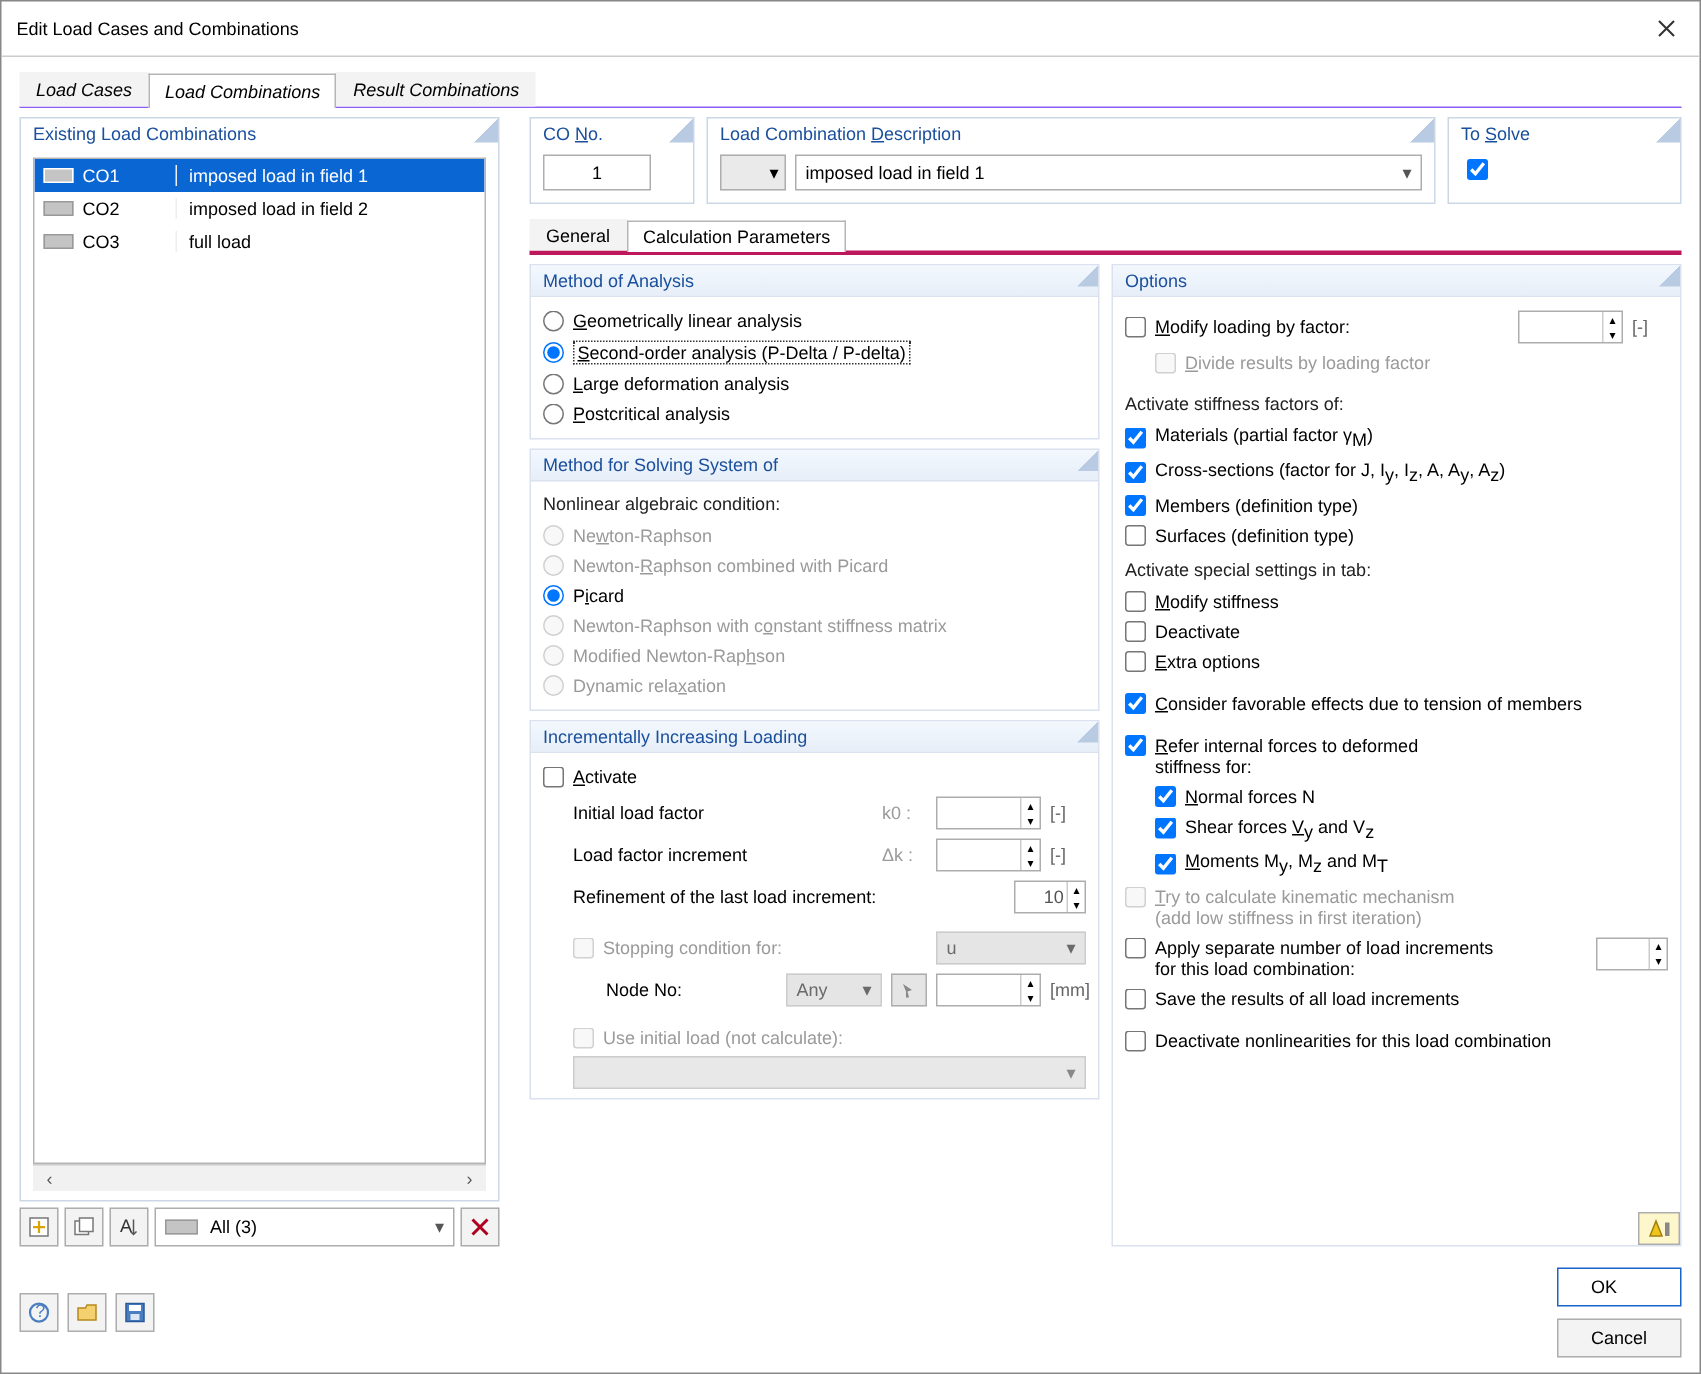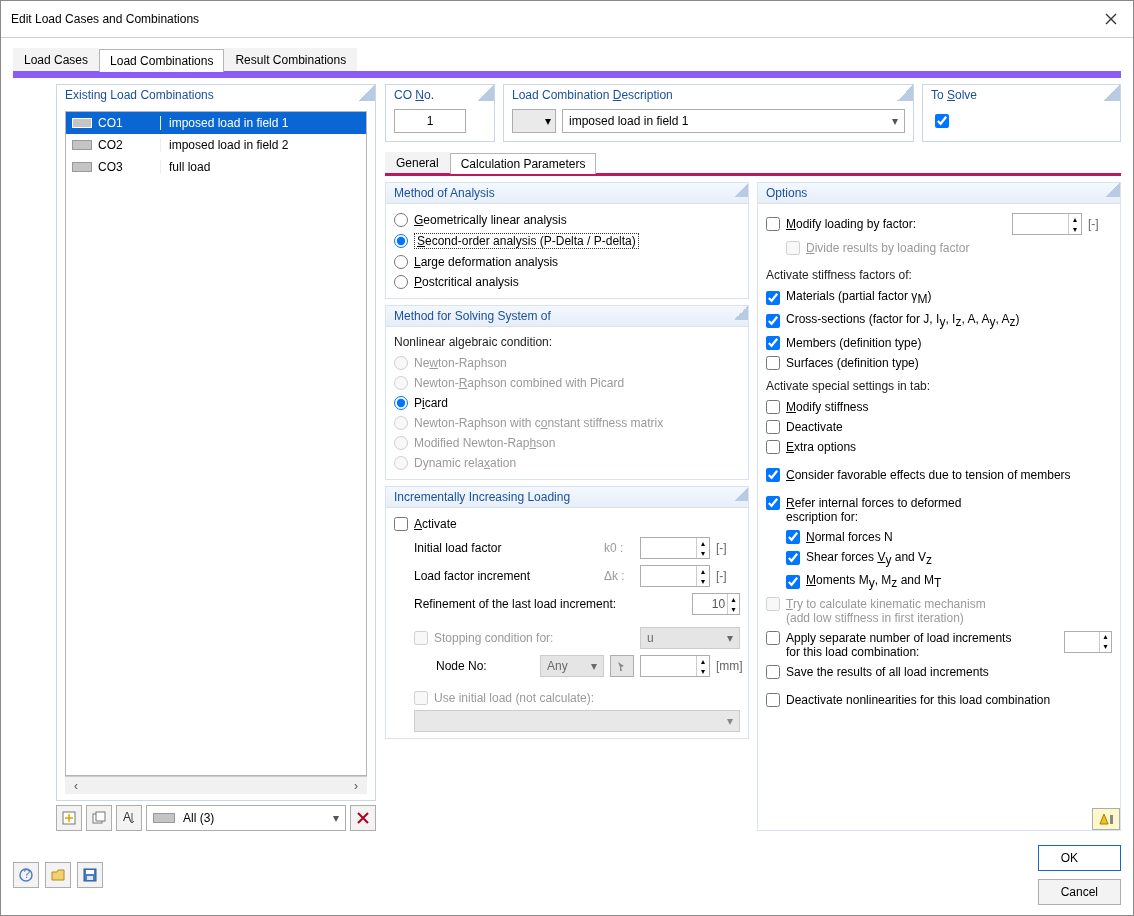--- a/index.html
+++ b/index.html
@@ -3,25 +3,25 @@
 <meta charset="utf-8">
 <style>
   * { box-sizing: border-box; font-family: "Segoe UI", Tahoma, sans-serif; font-size: 12px; }
   body { margin:0; background:#fff; color:#000; }
   .window { width:1134px; height:916px; border:1px solid #888; display:flex; flex-direction:column; background:#fff; }
   .titlebar { display:flex; align-items:center; justify-content:space-between; padding:6px 10px; border-bottom:1px solid #ccc; }
   .titlebar h1 { font-size:12px; font-weight:normal; margin:0; }
   .close-btn { width:24px; height:24px; display:flex; align-items:center; justify-content:center; cursor:pointer; }
   .body { flex:1; padding:10px 12px 6px 12px; display:flex; flex-direction:column; gap:6px; overflow:hidden; }
 
-  .main-tabs { display:flex; border-bottom:7px solid #8b5cf6; }
+  .main-tabs { display:flex; border-bottom:1px solid #8b5cf6;font-style:italic; }
   .main-tab { padding:4px 10px; border:1px solid transparent; border-bottom:none; cursor:pointer; background:#f3f3f3; margin-right:0; }
   .main-tab.active { background:#fff; border-color:#b5b5b5; position:relative; top:1px; }
 
-  .columns { display:flex; gap:9px; flex:1; min-height:0;margin-left:43px; }
+  .columns { display:flex; gap:20px; flex:1; min-height:0; }
   .col-left { width:320px; display:flex; flex-direction:column; gap:4px; }
   .col-right { flex:1; display:flex; flex-direction:column; gap:6px; min-width:0; }
 
   
   .section { position:relative; border:1px solid #d9e2ee; margin-bottom:6px; }
   .section::after { content:""; position:absolute; top:0; right:0; width:14px; height:14px; background:linear-gradient(135deg, transparent 50%, #b8cbe3 50%); }
   .section-header { background:linear-gradient(#f3f8fe,#e7eef8); color:#1a4f9c; padding:3px 8px; border-bottom:1px solid #d9e2ee; }
   .section-body { padding:6px 8px; }
 
   
@@ -45,21 +45,21 @@
   .top-row { display:flex; gap:8px; }
   .mini-group { border:1px solid #ccd7e6; position:relative; padding:24px 8px 8px 8px; }
   .mini-group::after { content:""; position:absolute; top:0; right:0; width:16px; height:16px; background:linear-gradient(135deg, transparent 50%, #b8cbe3 50%); }
   .mini-group .mg-title { position:absolute; top:3px; left:8px; color:#1a4f9c; }
   .mini-group .mg-header { position:absolute; left:0; top:0; right:0; height:20px; background:linear-gradient(#f7fbff,#eaf1fb); border-bottom:1px solid #e0e8f3; z-index:-1; }
   .co-no { width:110px; }
   .co-no input { width:72px; height:24px; text-align:center; border:1px solid #adadad; }
   .desc-group { flex:1; display:flex; gap:6px; align-items:center; }
   .desc-group .sw-sel { width:44px; height:24px; border:1px solid #adadad; background:#eaeaea; display:flex; justify-content:flex-end; align-items:center; padding-right:4px; }
   .desc-group .desc-input { flex:1; height:24px; border:1px solid #adadad; display:flex; align-items:center; justify-content:space-between; padding:0 6px; }
-  .solve-group { width:199px; display:flex; align-items:center; }
+  .solve-group { width:156px; display:flex; }
   .cb-solve { width:16px; height:16px; }
 
   .sub-tabs { display:flex; border-bottom:3px solid #be185d; margin-top:4px; }
   .sub-tab { padding:3px 10px; border:1px solid transparent; border-bottom:none; cursor:pointer; background:#f3f3f3; }
   .sub-tab.active { background:#fff; border-color:#b5b5b5; position:relative; top:1px; }
 
   .param-area { flex:1; display:flex; gap:8px; min-height:0; }
   .pa-left { flex:1; min-width:0; }
   .pa-right { flex:1; min-width:0; }
 
@@ -420,21 +420,21 @@
 
                 <div style="height:8px;"></div>
                 <label class="check-row">
                     <input type="checkbox" checked="" style="">
                     <span><span class="u">C</span>onsider favorable effects due to tension of members</span>
                   </label>
 
                 <div style="height:8px;"></div>
                 <div class="check-row" style="align-items:flex-start;">
                   <input type="checkbox" checked="" style="">
-                  <span><span class="u">R</span>efer internal forces to deformed<br><span>escription for:</span></span>
+                  <span><span class="u">R</span>efer internal forces to deformed<br><span>stiffness for:</span></span>
                 </div>
                 <label class="check-row indent">
                     <input type="checkbox" checked="" style="">
                     <span><span class="u">N</span>ormal forces N</span>
                   </label>
                 <label class="check-row indent">
                     <input type="checkbox" checked="" style="">
                     <span>Shear forces <span class="u">V</span><sub>y</sub> and V<sub>z</sub></span>
                   </label>
                 <label class="check-row indent">

